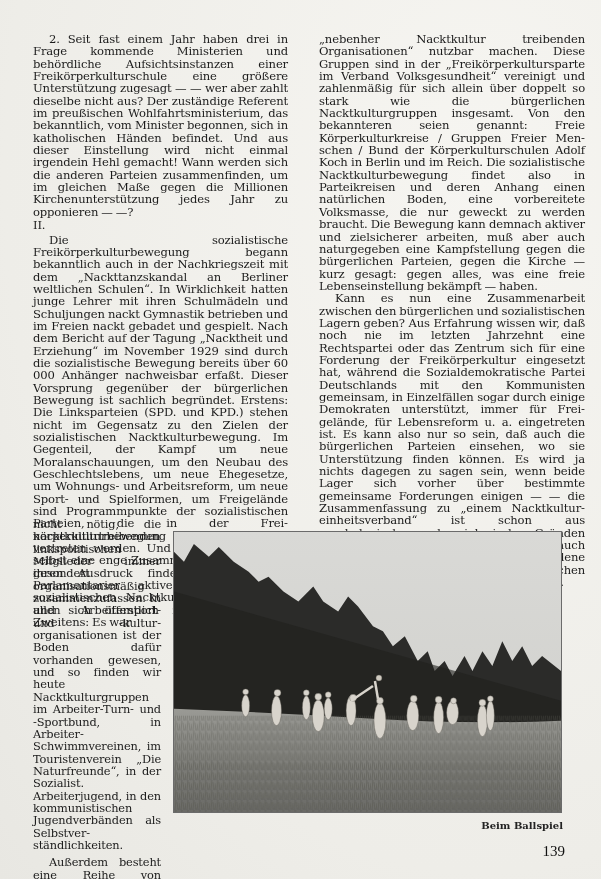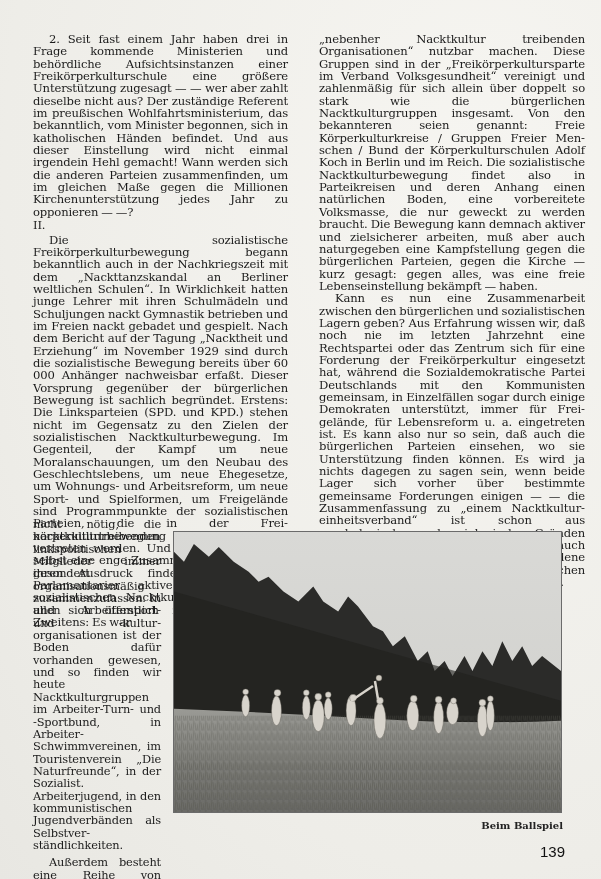--- a/index.html
+++ b/index.html
@@ -36,21 +36,21 @@
     background: #c9c9c5;
   }
   .photo svg { width: 100%; height: 100%; display: block; }
   .caption {
     position: absolute; right: 38px; top: 820px;
     font-family: "DejaVu Serif", serif; font-size: 10px; font-weight: bold;
     color: #222;
   }
   .page-number {
     position: absolute; right: 36px; top: 843px;
-    font-family: Liberation Sans, sans-serif; font-size: 15px; color: #111;
+    font-family: Liberation Serif, serif; font-size: 15px; color: #111;
   }
 </style>
 </head>
 <body>
 
 <div class="page"></div>
 
 <div class="col col-left">
   <p>2. Seit fast einem Jahr haben drei in Frage kommende Ministerien und behördliche Aufsichts­instanzen einer Freikörperkulturschule eine größere Unterstützung zugesagt — — wer aber zahlt die­selbe nicht aus? Der zuständige Referent im preußischen Wohlfahrtsministerium, das bekannt­lich, vom Minister begonnen, sich in katholischen Händen befindet. Und aus dieser Einstellung wird nicht einmal irgendein Hehl gemacht! Wann werden sich die anderen Parteien zu­sammenfinden, um im gleichen Maße gegen die Millionen Kirchenunterstützung jedes Jahr zu opponieren — —?</p>
   <div class="heading">II.</div>

